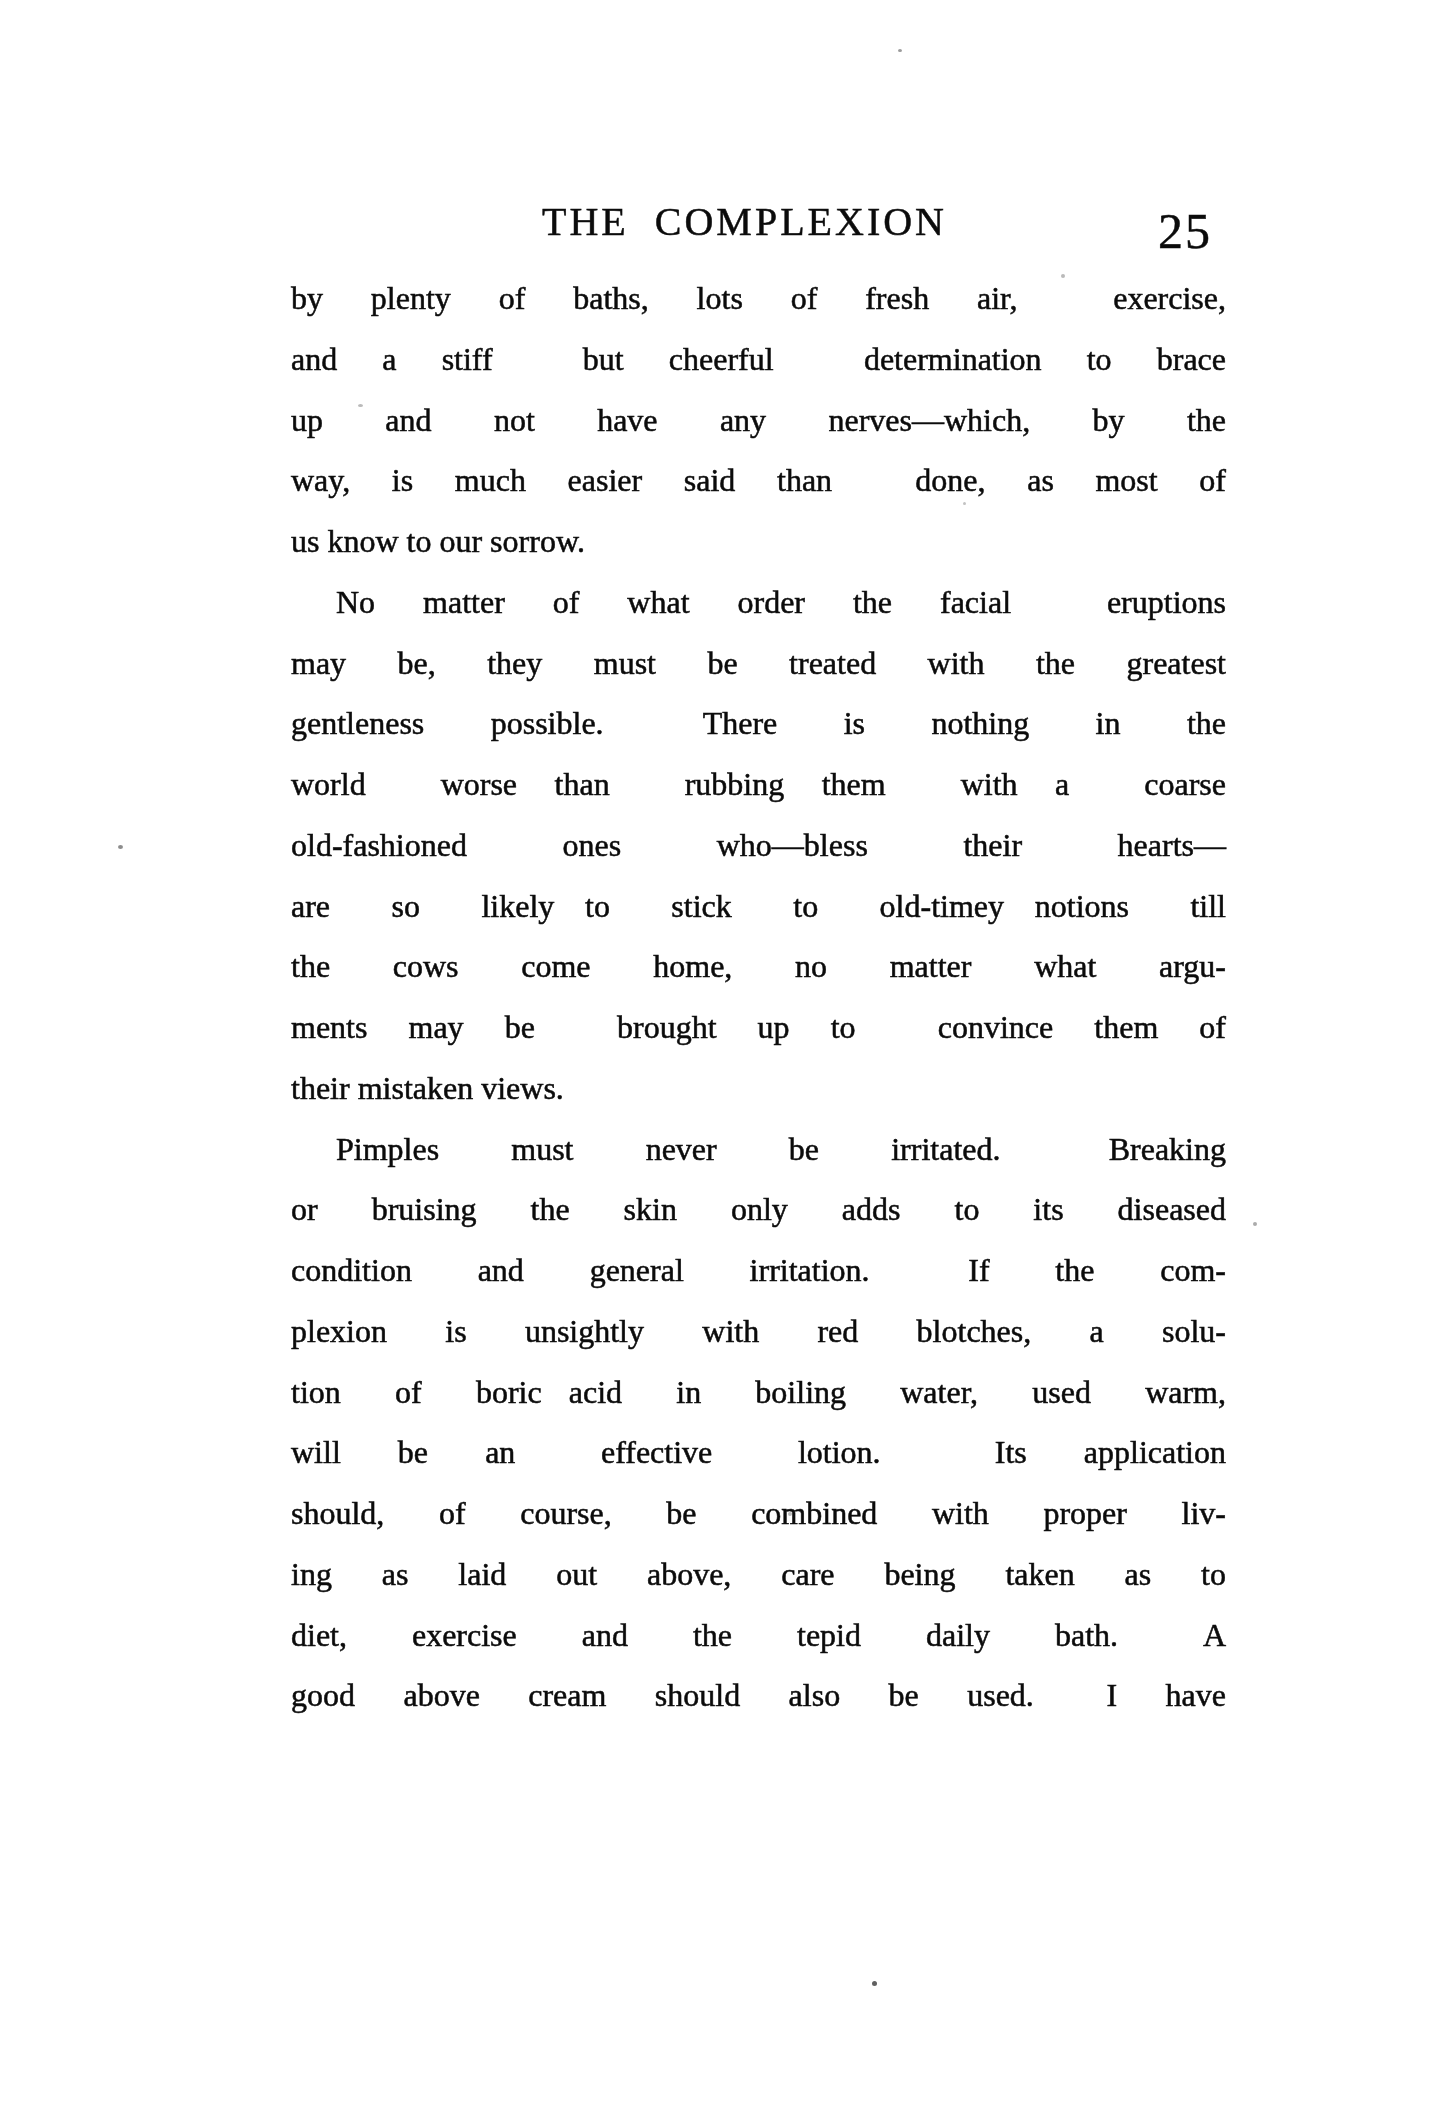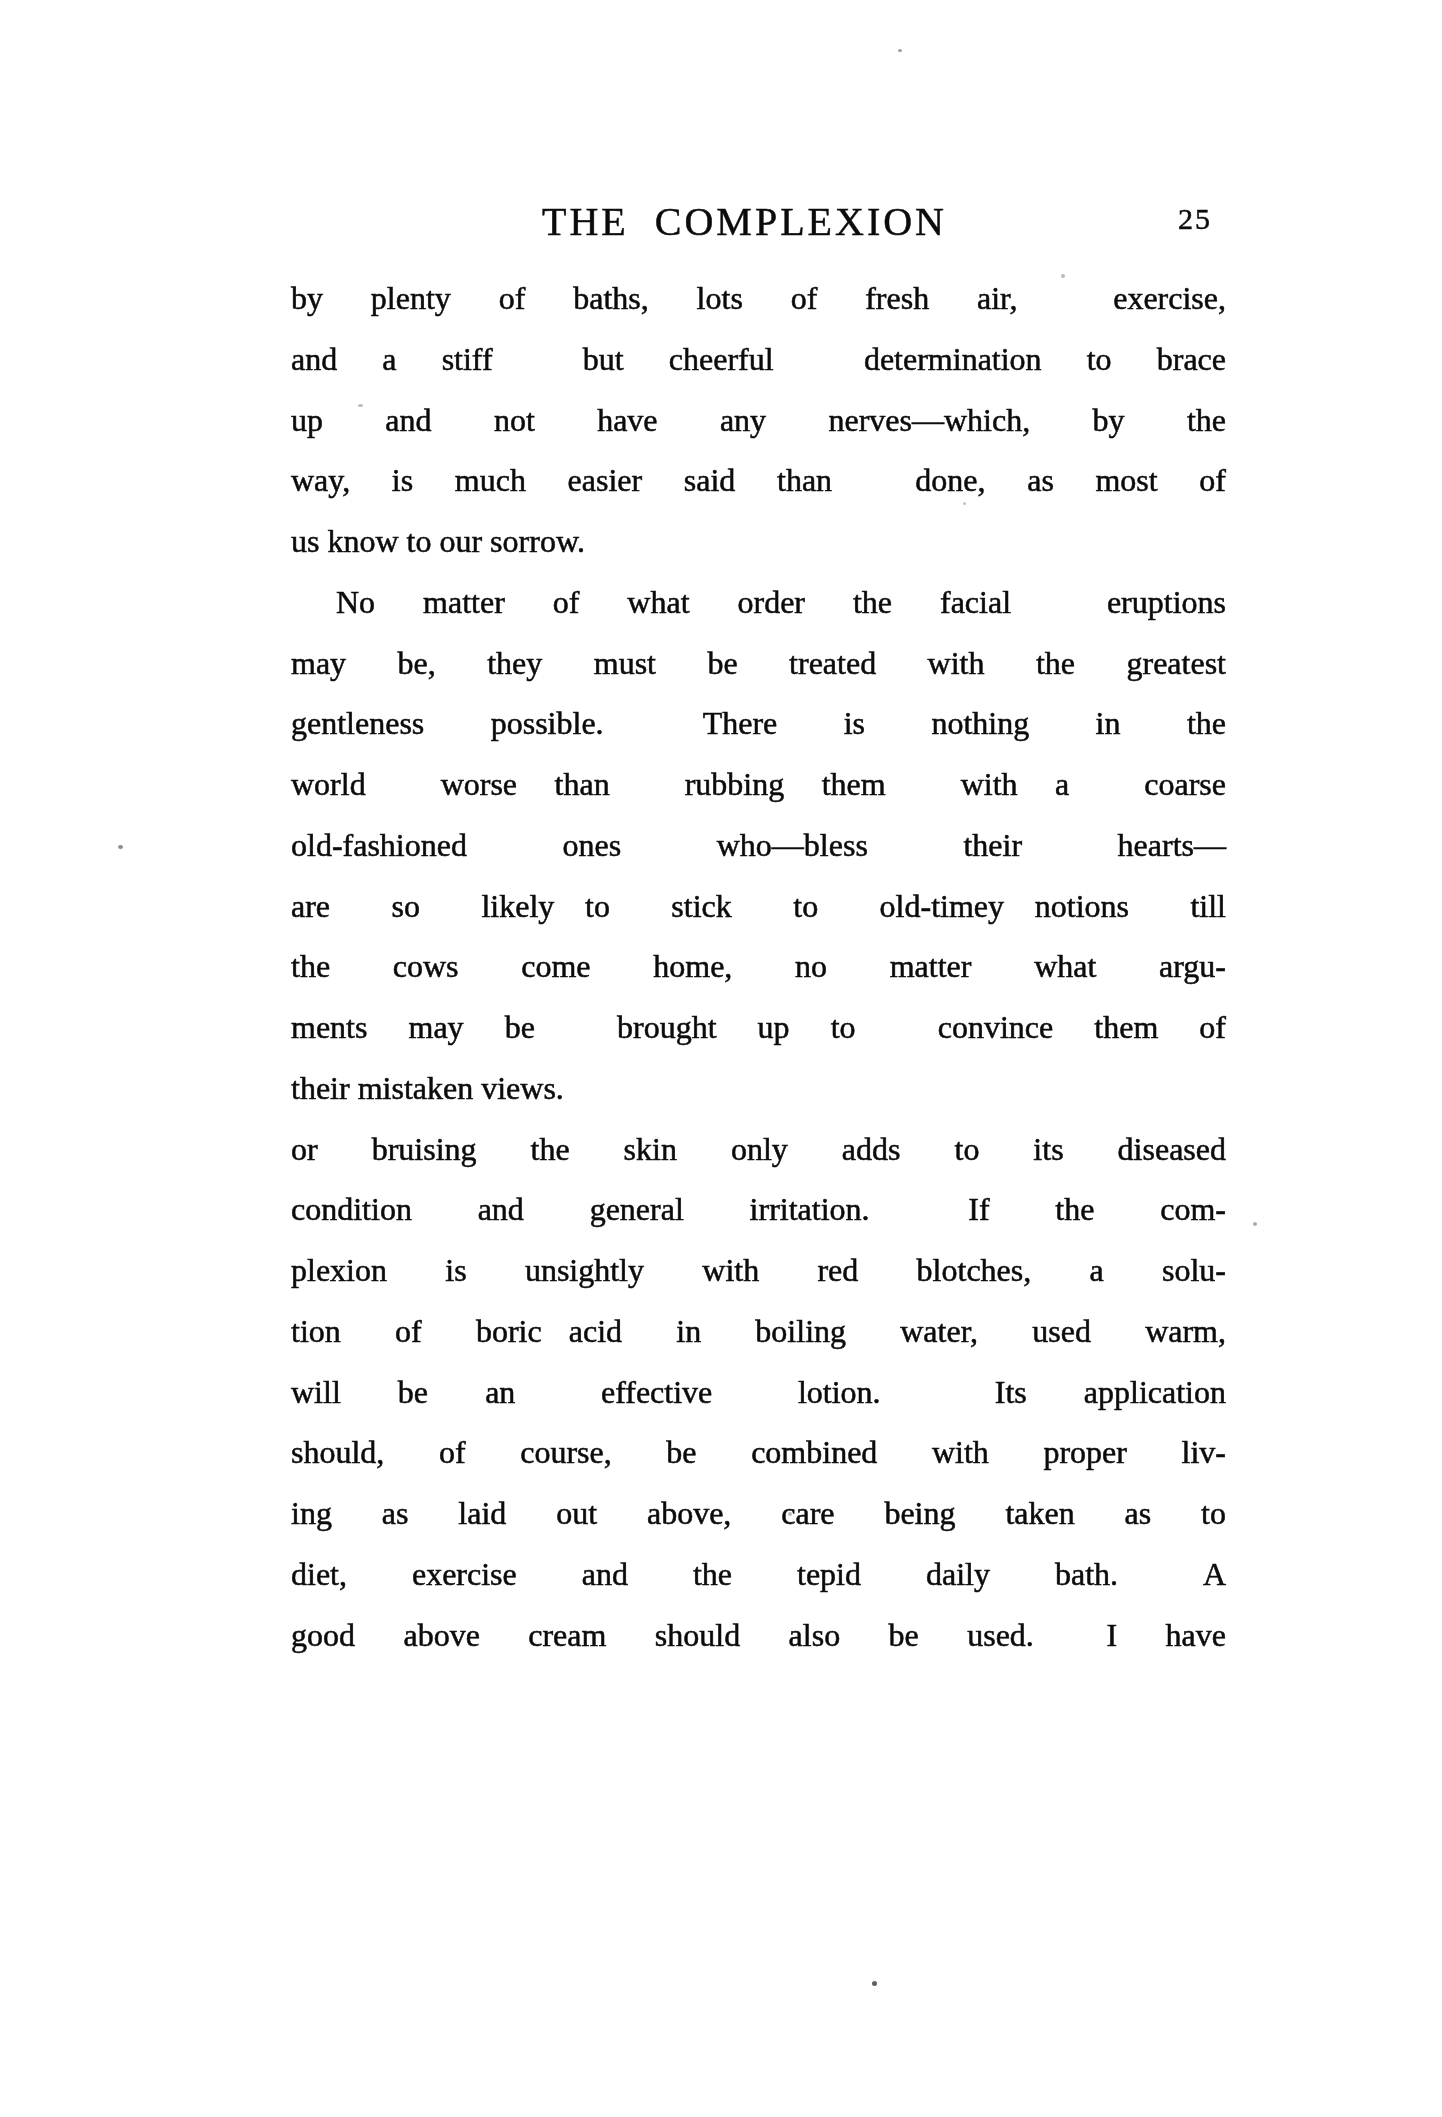--- a/index.html
+++ b/index.html
@@ -32,21 +32,21 @@
     text-align: center;
     font-size: 40px;
     letter-spacing: 3px;
     white-space: pre-wrap;
     -webkit-text-stroke: 0.5px #111;
   }
   .running-head .folio {
     position: absolute;
     right: 0;
     top: 4px;
-    font-size: 30px;
+    font-size: 50px;
     letter-spacing: 2px;
     margin-left: 35px;
     -webkit-text-stroke: 0.5px #111;
   }
   
   .body-text {
     position: absolute;
     left: 277px;
     top: 268px;
     width: 935px;
@@ -95,20 +95,21 @@
     <div class="line indent">No matter of what order the facial  eruptions</div>
     <div class="line">may be, they must be treated with the greatest</div>
     <div class="line">gentleness  possible.   There  is  nothing  in  the</div>
     <div class="line">world  worse than  rubbing them  with a  coarse</div>
     <div class="line">old-fashioned  ones  who—bless  their  hearts—</div>
     <div class="line">are  so  likely to  stick  to  old-timey notions  till</div>
     <div class="line">the  cows  come  home,  no  matter  what  argu-</div>
     <div class="line">ments may be  brought up to  convince them of</div>
     <div class="line par-last">their mistaken views.</div>
 
+    <div class="line indent">Pimples  must  never  be  irritated.   Breaking</div>
     <div class="line">or  bruising  the  skin  only  adds  to  its  diseased</div>
     <div class="line">condition  and  general  irritation.   If  the  com-</div>
     <div class="line">plexion  is  unsightly  with  red  blotches,  a  solu-</div>
     <div class="line">tion  of  boric acid  in  boiling  water,  used  warm,</div>
     <div class="line">will  be  an   effective   lotion.    Its  application</div>
     <div class="line">should,  of  course,  be  combined  with  proper  liv-</div>
     <div class="line">ing  as  laid  out  above,  care  being  taken  as  to</div>
     <div class="line">diet,   exercise   and   the   tepid   daily   bath.    A</div>
     <div class="line">good  above  cream  should  also  be  used.   I  have</div>
   </div>

